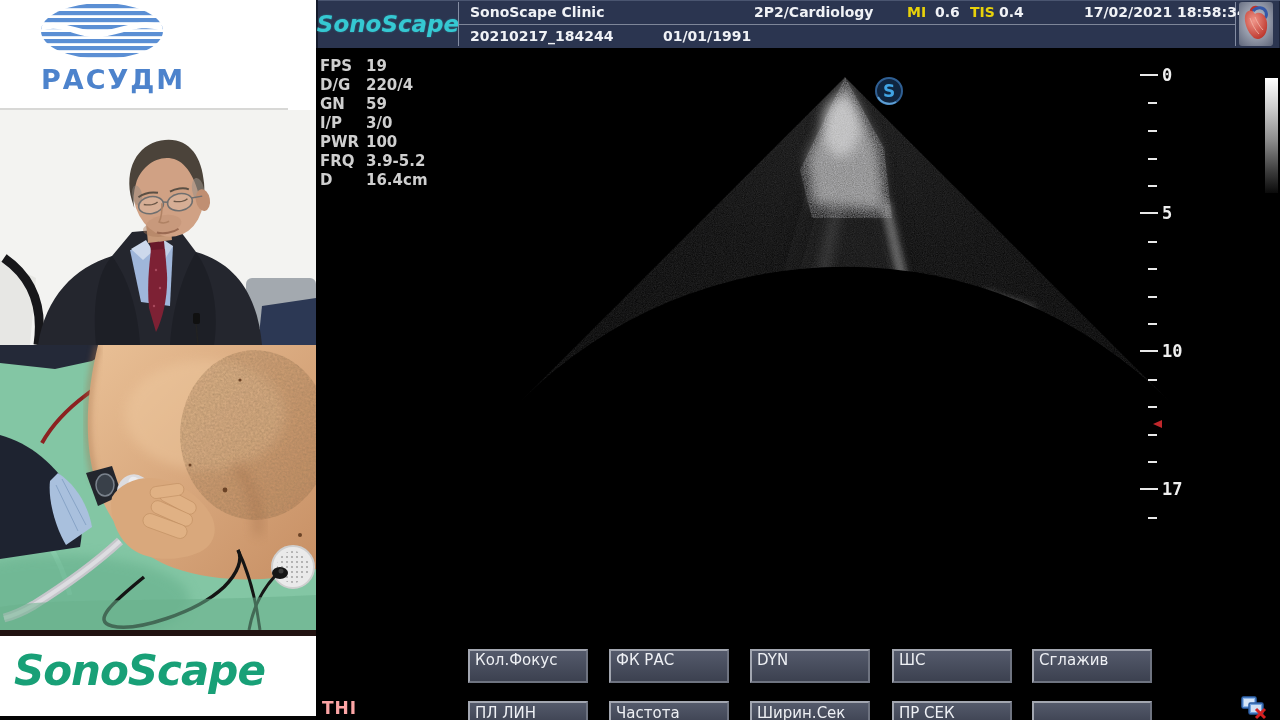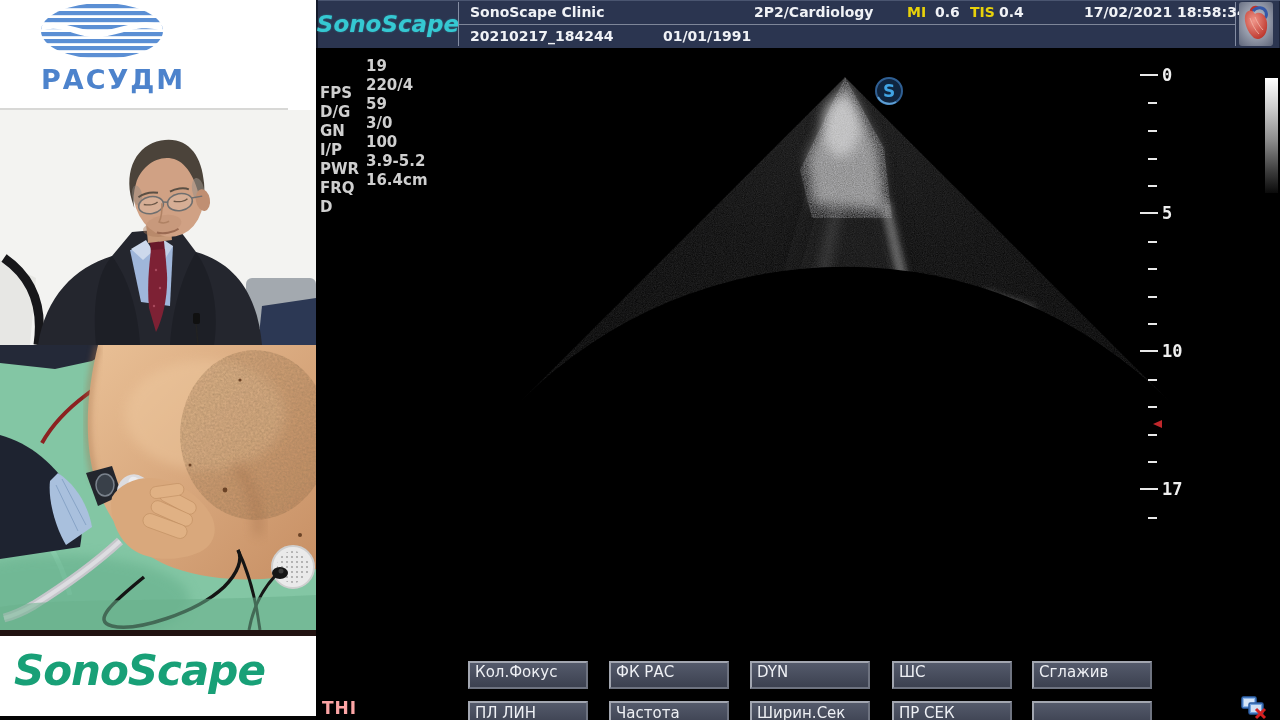--- a/index.html
+++ b/index.html
@@ -29,40 +29,40 @@
   .machine-logo{font-size:23px;font-weight:bold;font-style:italic;color:#35c8d2;text-shadow:0 0 2px rgba(53,200,210,.5);}
   .vdiv{top:2px;width:1px;height:44px;background:#848da3;}
   .hdiv{left:141px;top:24px;width:776px;height:1px;background:#7e8699;}
   .hcell{height:24px;line-height:24px;font-size:14px;font-weight:bold;color:#f0f2f6;white-space:nowrap;}
   .ylw{color:#e8d20a;}
 
   
   .params{left:4px;top:57px;width:150px;}
   .p-row{position:relative;height:19px;}
   .p-label,.p-value{position:absolute;top:0;font-size:15px;font-weight:bold;color:#cfcfcf;white-space:nowrap;}
-  .p-label{left:0;margin-top:27px;}
+  .p-label{left:0;}
   .p-value{left:46px;}
 
   
   .scan-svg{left:0;top:48px;width:964px;height:672px;}
 
   
   .tickline{background:#e8e8e8;height:2px;}
   .tick-label{font-family:"DejaVu Sans Mono","Liberation Mono",monospace;font-size:17px;font-weight:bold;color:#efefef;}
   .graybar{left:949px;top:78px;width:13px;height:115px;
            background:linear-gradient(#ffffff 0%,#cfcfcf 25%,#8a8a8a 55%,#3a3a3a 82%,#0a0a0a 100%);}
   .focus-marker{left:837px;top:420px;width:0;height:0;border-top:4px solid transparent;border-bottom:4px solid transparent;border-right:9px solid #c0272b;}
 
   .thi{left:6px;top:698px;font-size:17px;font-weight:bold;color:#fca5a5;letter-spacing:1px;}
 
   
   .sk-box{width:120px;background:linear-gradient(#545a6b,#3c4150);border:2px solid #a2a6b0;
           border-right-color:#6e7380;border-bottom-color:#6e7380;color:#eef0f4;font-size:15px;
           padding:0 0 0 5px;white-space:nowrap;overflow:hidden;}
-  .sk-top{top:649px;height:28px;line-height:19px;margin-top:12px;}
+  .sk-top{top:649px;height:34px;line-height:19px;}
   .sk-bottom{top:701px;height:26px;line-height:20px;}
 </style>
 </head>
 <body>
 
 <div id="stage">
 
   <div class="abs left-col">
 
     <div class="abs panel-rasudm">

